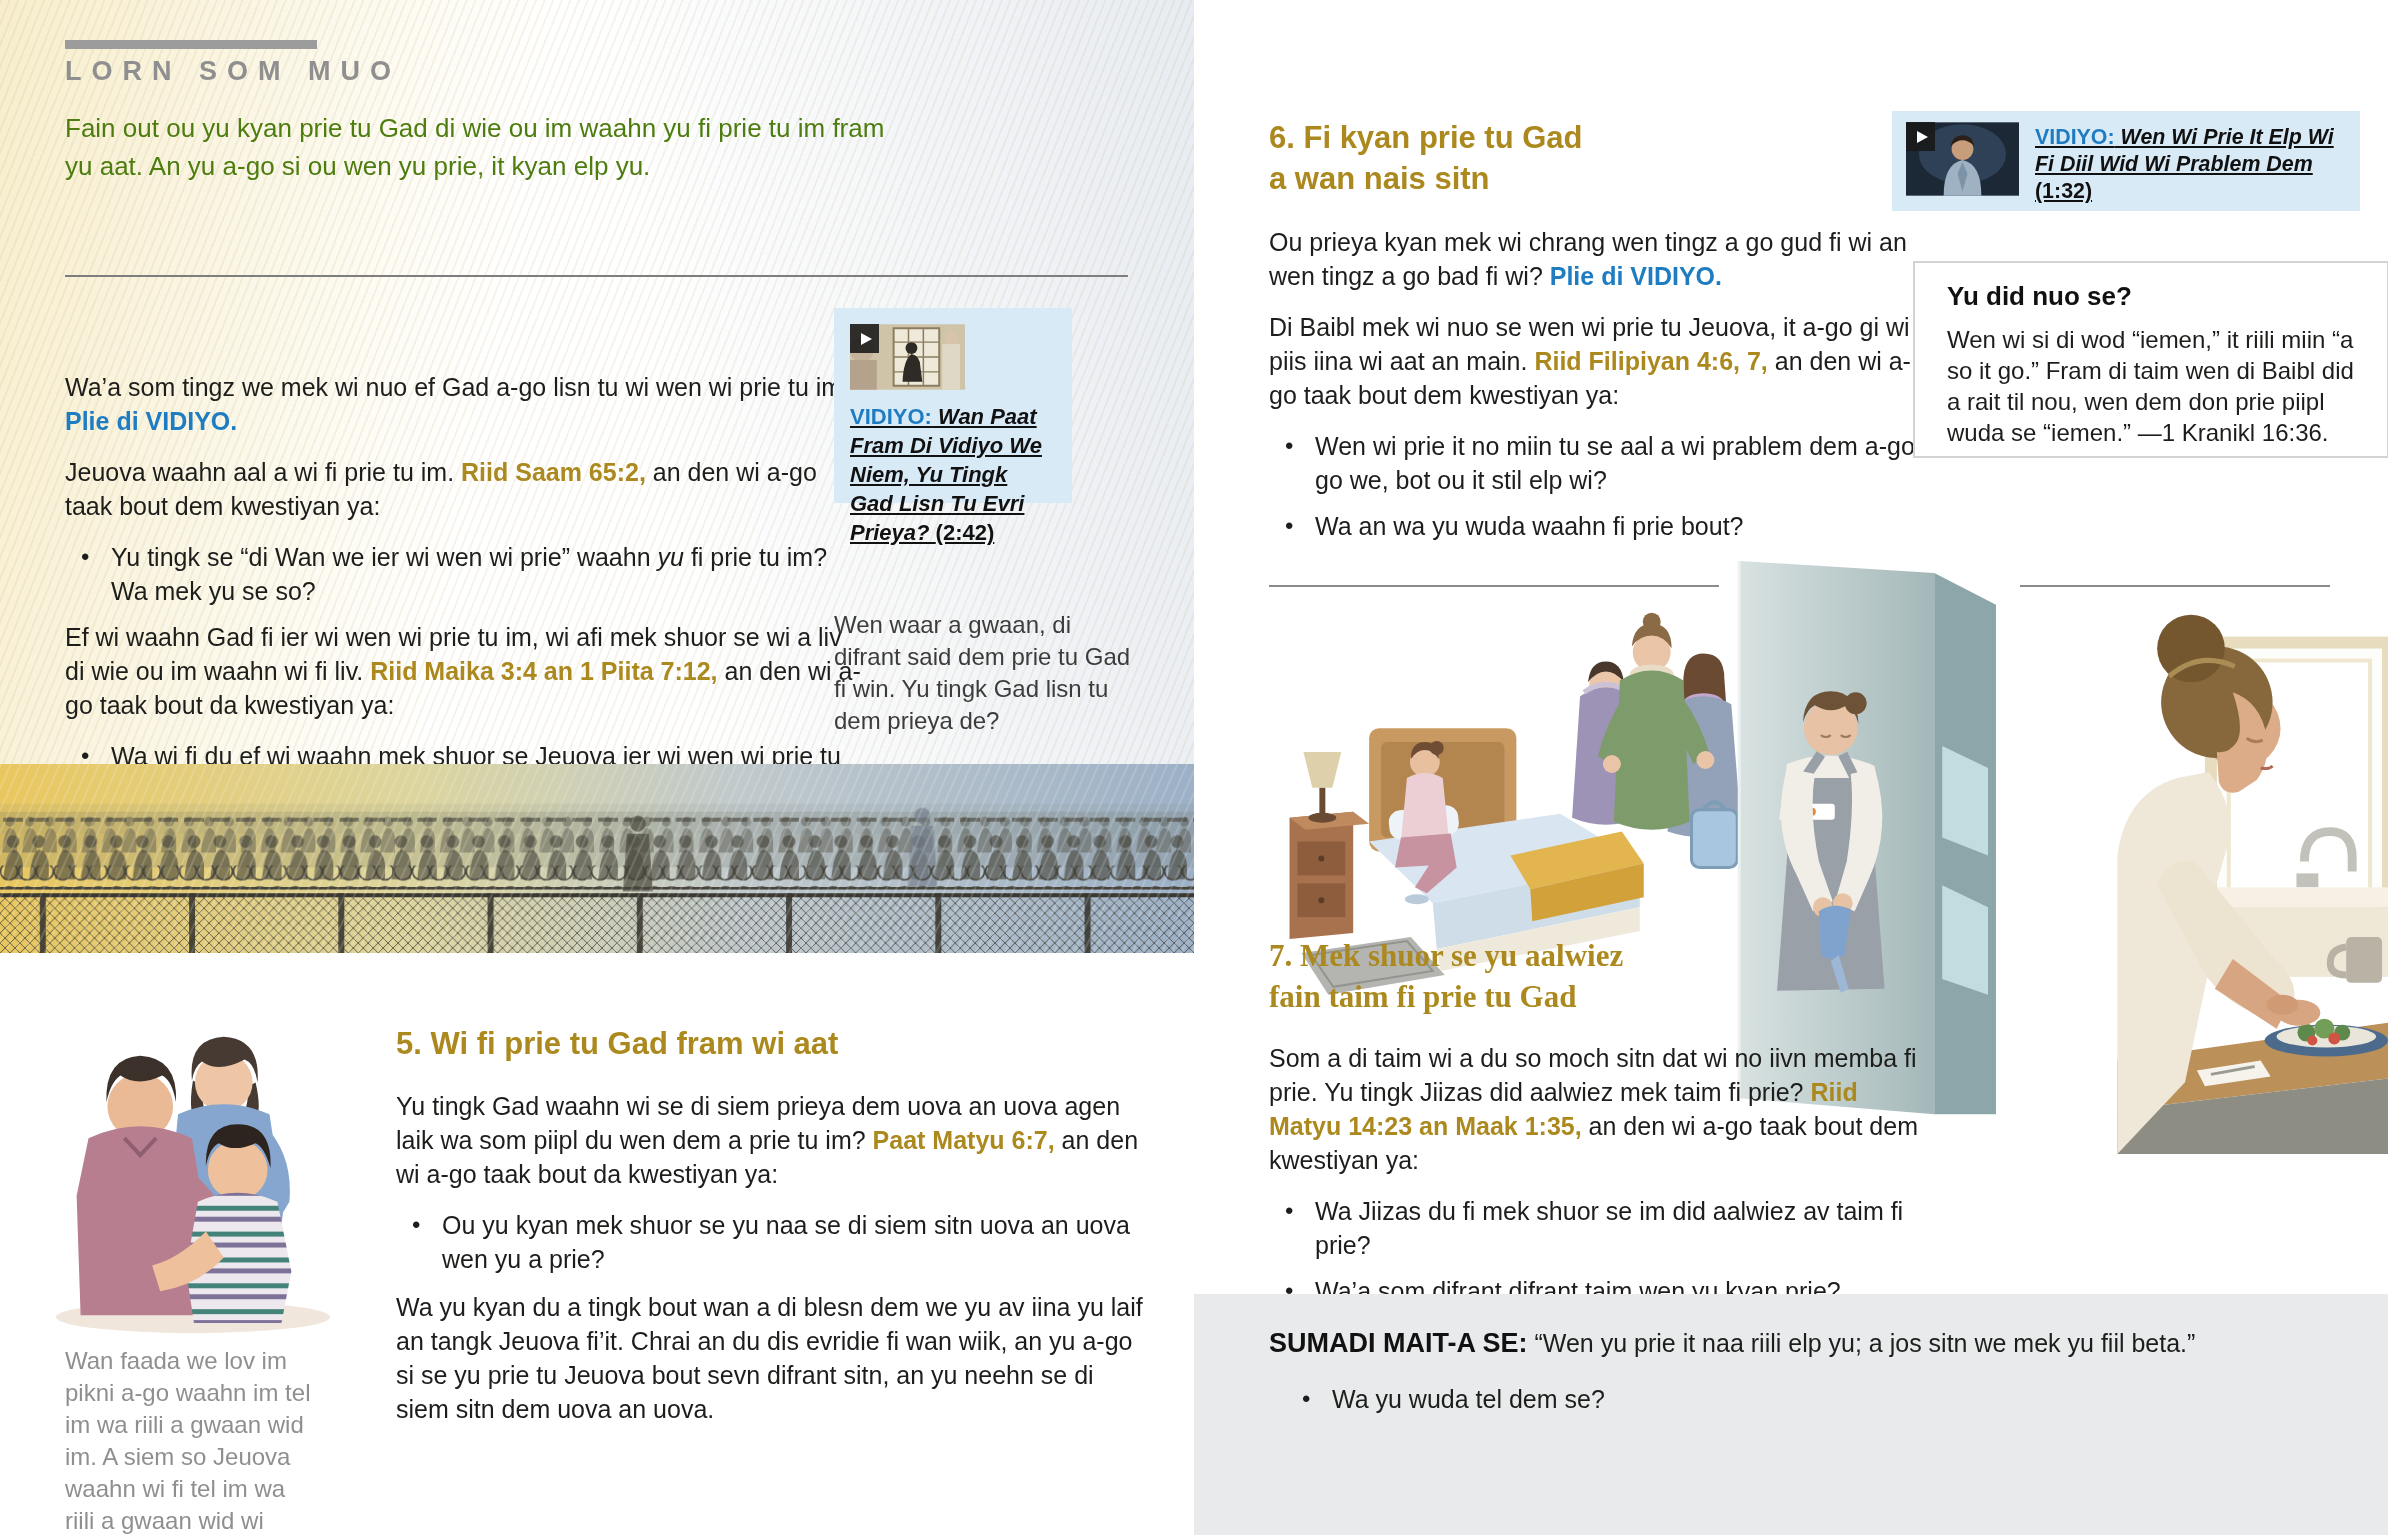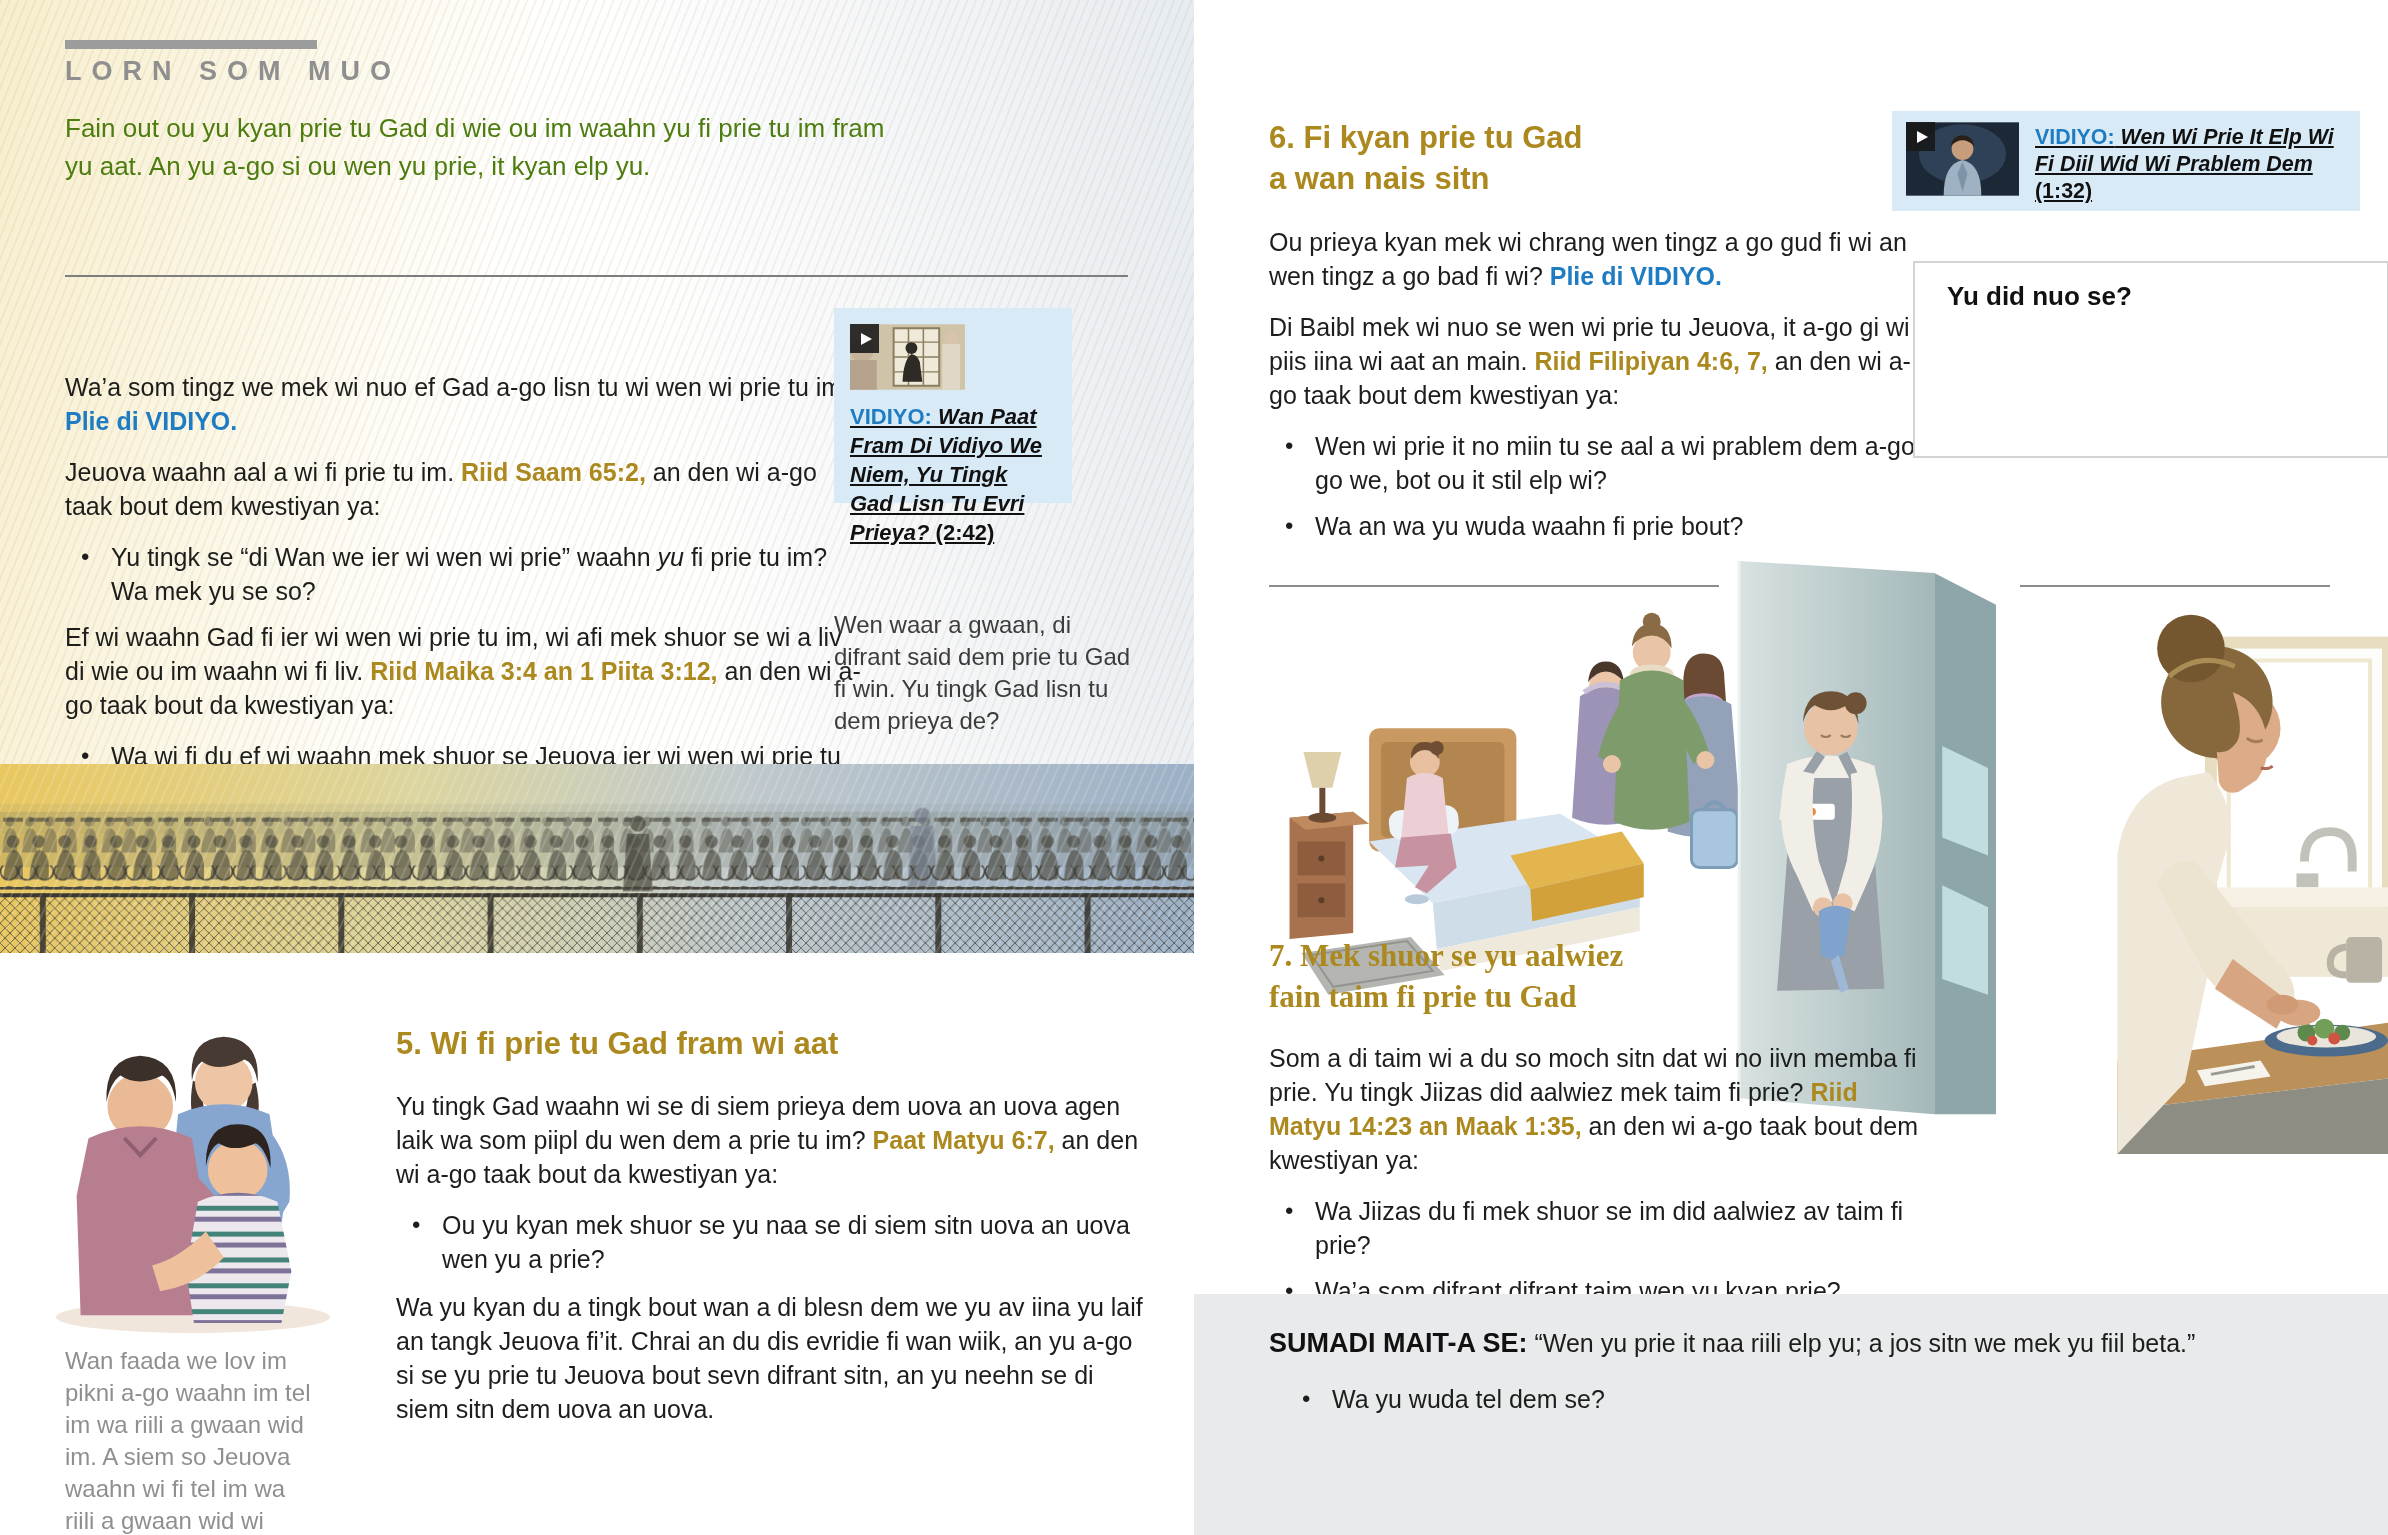--- a/index.html
+++ b/index.html
@@ -95,21 +95,21 @@
     <div class="rule r1"></div>
 
 
     <div class="col sec4">
       <p class="body"><span>Wa’a som tingz we mek wi nuo ef Gad a-go lisn tu wi wen wi prie tu im? </span><span class="link">Plie di VIDIYO.</span></p>
       <p class="body"><span>Jeuova waahn aal a wi fi prie tu im. </span><span class="ref">Riid Saam 65:2,</span><span> an den wi a-go taak bout dem kwestiyan ya:</span></p>
       <div class="bullet">
         <span class="dot">•</span>
         <span class="bt"><span>Yu tingk se “di Wan we ier wi wen wi prie” waahn </span><span class="it">yu</span><span> fi prie tu im? Wa mek yu se so?</span></span>
       </div>
-      <p class="body" style="margin-top:10px"><span>Ef wi waahn Gad fi ier wi wen wi prie tu im, wi afi mek shuor se wi a liv di wie ou im waahn wi fi liv. </span><span class="ref">Riid Maika 3:4 an 1 Piita 3:12,</span><span> an den wi a-go taak bout da kwestiyan ya:</span></p>
+      <p class="body" style="margin-top:10px"><span>Ef wi waahn Gad fi ier wi wen wi prie tu im, wi afi mek shuor se wi a liv di wie ou im waahn wi fi liv. </span><span class="ref">Riid Maika 3:4 an 1 Piita 7:12,</span><span> an den wi a-go taak bout da kwestiyan ya:</span></p>
       <div class="bullet">
         <span class="dot">•</span>
         <span class="bt">Wa wi fi du ef wi waahn mek shuor se Jeuova ier wi wen wi prie tu im?</span>
       </div>
     </div>
 
     <div class="videobox vb1">
       <div class="thumb t1">
         <svg viewBox="0 0 116 66">
           <rect width="116" height="66" fill="#cfc3a8"></rect>
@@ -279,20 +279,21 @@
         </svg>
         <div class="play">
             <span class="tri"></span>
           </div>
       </div>
       <p class="vcap"><span class="vlabel">VIDIYO:</span><span class="vtitle"> Wen Wi Prie It Elp Wi Fi Diil Wid Wi Prablem Dem </span><span class="vdur">(1:32)</span></p>
     </div>
 
     <div class="dyk">
       <h3>Yu did nuo se?</h3>
+      <p>Wen wi si di wod “iemen,” it riili miin “a so it go.” Fram di taim wen di Baibl did a rait til nou, wen dem don prie piipl wuda se “iemen.” —1 Kranikl 16:36.</p>
     </div>
 
     <div class="art illos">
       <svg viewBox="0 0 1200 600">
         <defs>
           <linearGradient id="cabg" x1="0" y1="0" x2="1" y2="0">
             <stop offset="0" stop-color="#d8e2e1"></stop>
             <stop offset="1" stop-color="#a4b8b9"></stop>
           </linearGradient>
         </defs>

